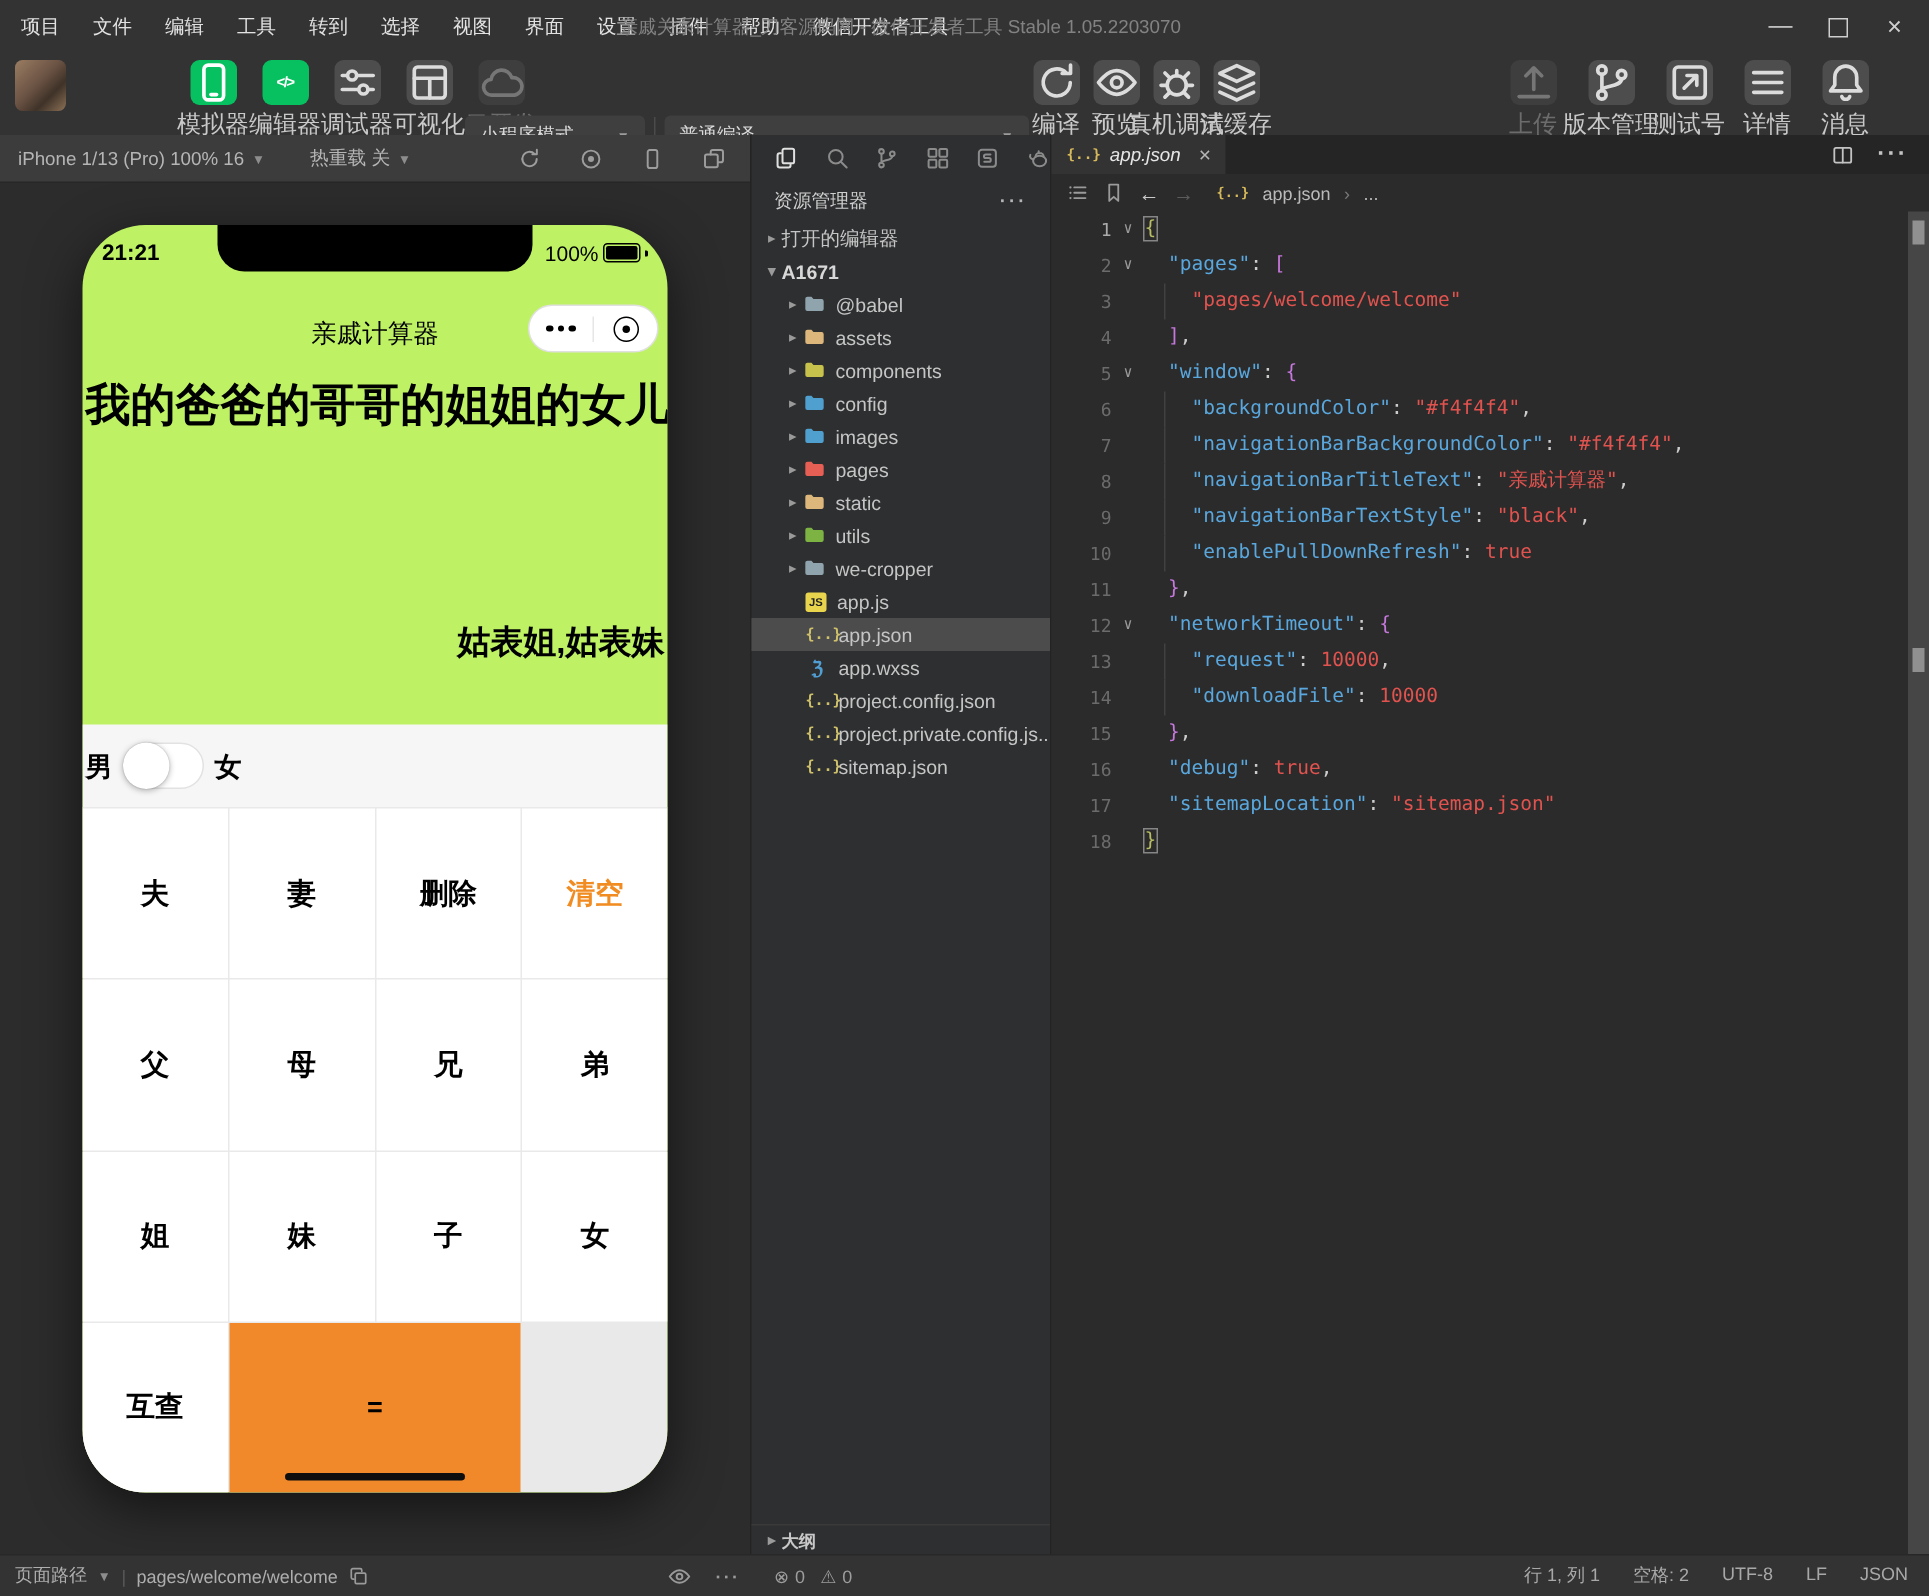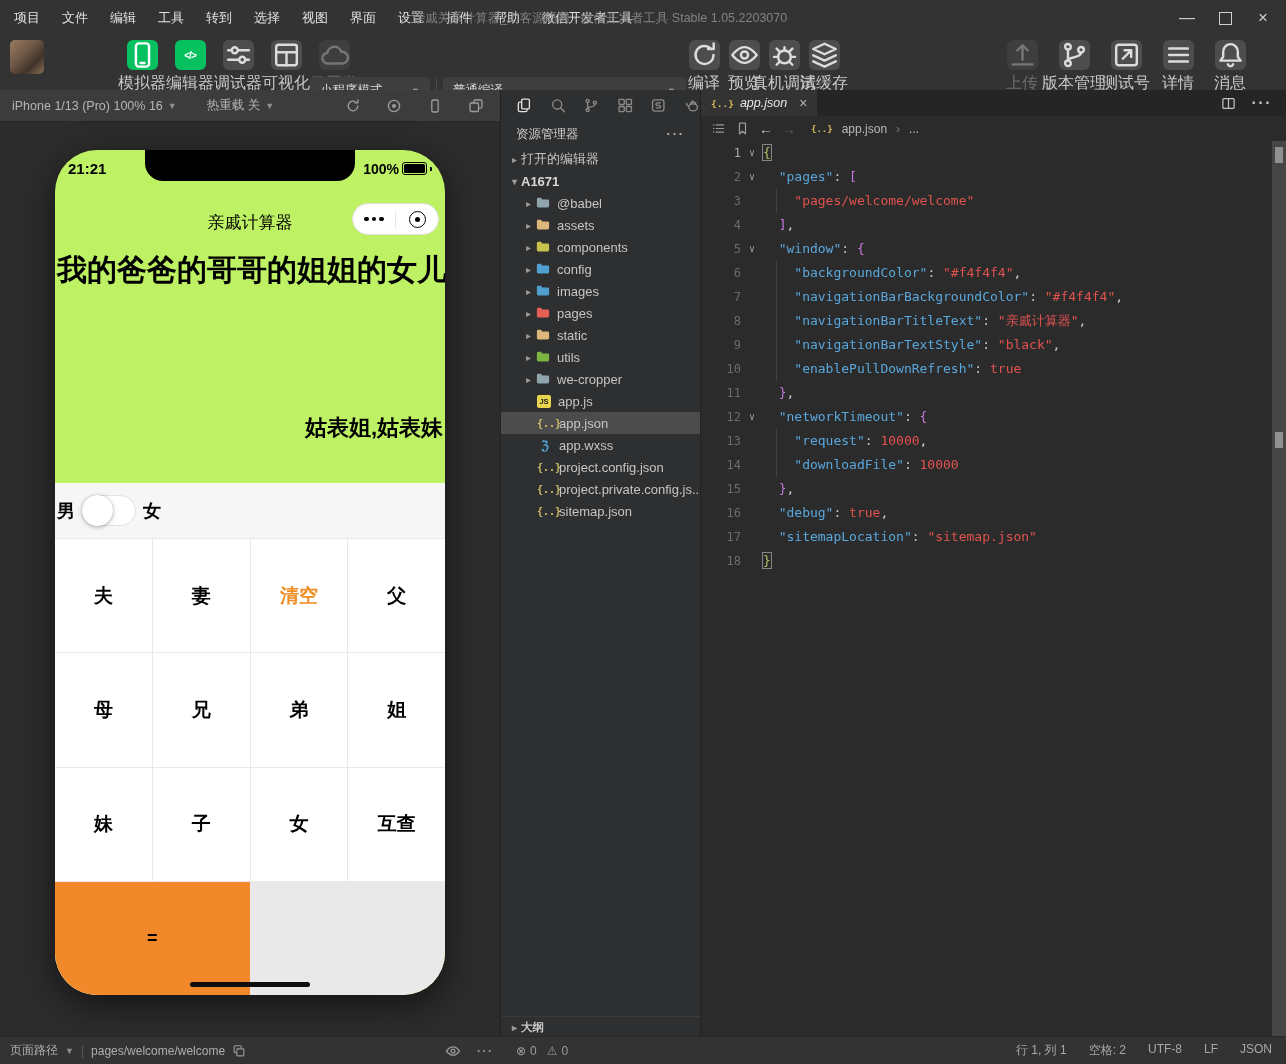--- a/index.html
+++ b/index.html
@@ -46,21 +46,21 @@
   .sim-icons{margin-left:auto;display:flex;gap:25px;color:#9d9d9d}
   .sim-icons .sicon{width:16px;height:16px}
   
   .phone{position:absolute;left:55px;top:60px;width:390px;height:845px;background:#bef264;border-radius:42px;
          overflow:hidden;box-shadow:0 10px 34px rgba(0,0,0,.55)}
   .notch{position:absolute;left:50%;transform:translateX(-50%);top:0;width:210px;height:31px;background:#000;
          border-radius:0 0 18px 18px;z-index:4}
   .p-status{position:absolute;top:10px;left:0;right:0;display:flex;justify-content:space-between;
             align-items:center;padding:0 13px;color:#000;z-index:3}
   .p-time{font-size:15px;font-weight:600}
-  .p-batt{display:flex;align-items:center;gap:3px;font-size:14px;font-weight:700}
+  .p-batt{display:flex;align-items:center;gap:3px;font-size:14px;font-weight:400}
   .batt{width:23px;height:11px;border:1px solid #000;border-radius:3px;position:relative}
   .batt::after{content:"";position:absolute;inset:1px;background:#000;border-radius:1.5px}
   .batt-nub{width:2px;height:4px;background:#000;border-radius:0 1px 1px 0}
   .p-nav-title{position:absolute;top:61px;left:0;right:0;text-align:center;font-size:17px;color:#000}
   .capsule{position:absolute;top:53px;right:6px;width:87px;height:32px;border:1px solid #e0e0e0;border-radius:17px;
            background:#fff;display:flex;align-items:center;box-sizing:border-box}
   .cap-half{flex:1;display:flex;align-items:center;justify-content:center;gap:3px;height:100%}
   .cap-dot{width:4.5px;height:4.5px;border-radius:50%;background:#000}
   .cap-div{width:1px;height:17px;background:#e6e6e6}
   .cap-ring{width:15px;height:15px;border:1.8px solid #000;border-radius:50%;display:flex;align-items:center;justify-content:center}
@@ -383,20 +383,21 @@
     <div class="p-gender">
       <span class="g-lbl">男</span>
       <span class="switch">
           <span class="knob"></span>
         </span>
       <span class="g-lbl">女</span>
     </div>
     <div class="p-keypad" id="keypad">
         <div class="key">夫</div>
         <div class="key">妻</div>
+        <div class="key">删除</div>
         <div class="key clear">清空</div>
         <div class="key">父</div>
         <div class="key">母</div>
         <div class="key">兄</div>
         <div class="key">弟</div>
         <div class="key">姐</div>
         <div class="key">妹</div>
         <div class="key">子</div>
         <div class="key">女</div>
         <div class="key">互查</div>

